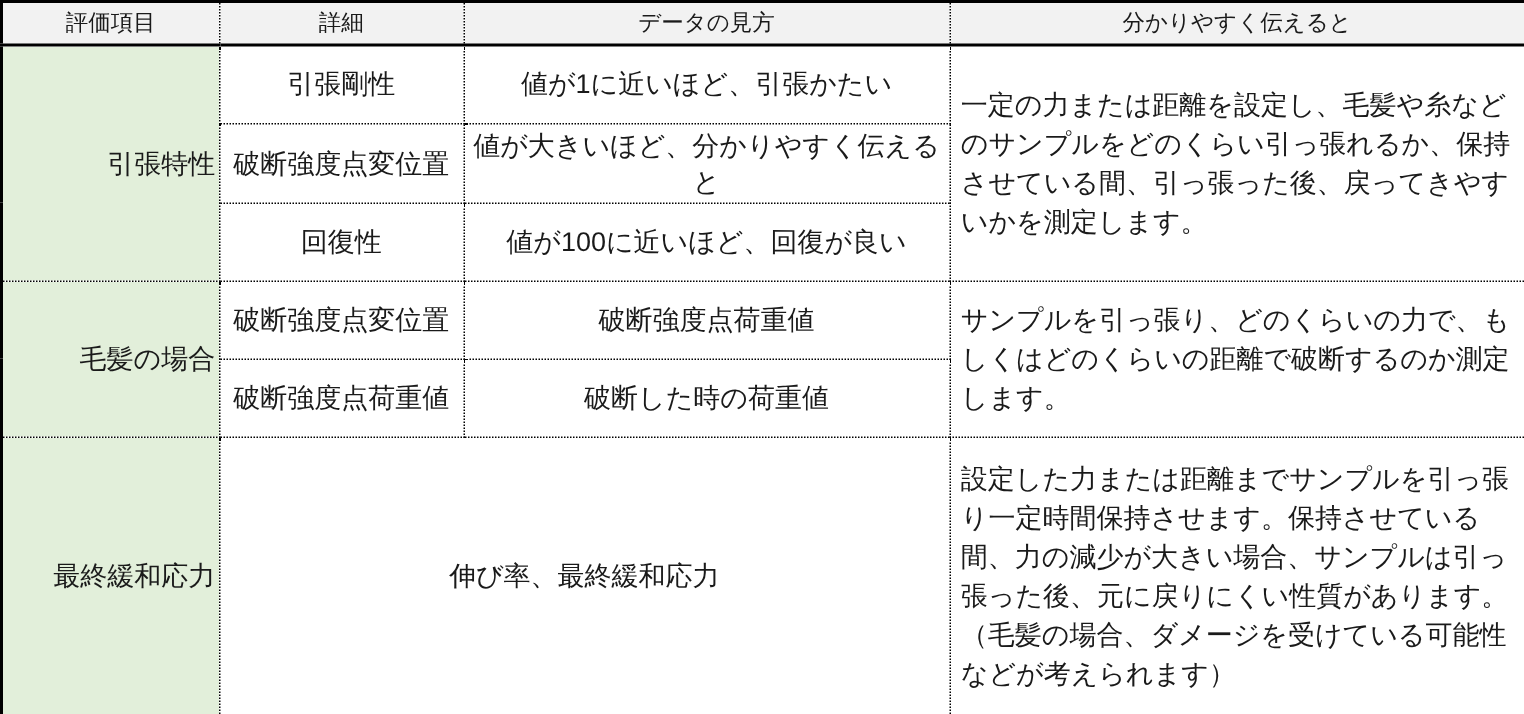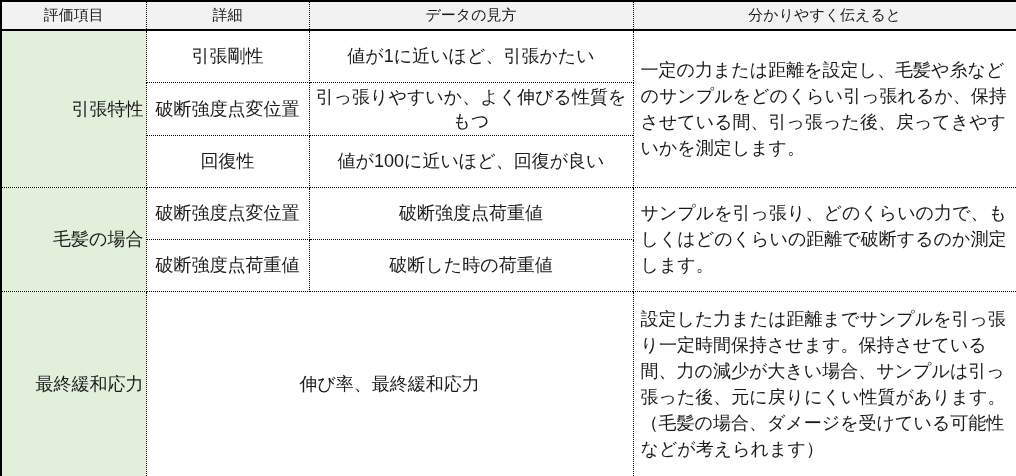--- a/index.html
+++ b/index.html
@@ -79,21 +79,21 @@
   <tbody>
 
     <tr class="h-sub">
       <td class="cat" rowspan="3">引張特性</td>
       <td class="center">引張剛性</td>
       <td class="center">値が1に近いほど、引張かたい</td>
       <td class="desc" rowspan="3">一定の力または距離を設定し、毛髪や糸などのサンプルをどのくらい引っ張れるか、保持させている間、引っ張った後、戻ってきやすいかを測定します。</td>
     </tr>
     <tr class="h-sub">
       <td class="center">破断強度点変位置</td>
-      <td class="center">引っ張りやすいか、よく伸びる性質をもつ</td>
+      <td class="center">値が大きいほど、分かりやすく伝えると</td>
     </tr>
     <tr class="h-sub">
       <td class="center">回復性</td>
       <td class="center">値が100に近いほど、回復が良い</td>
     </tr>
 
     <tr class="h-sub">
       <td class="cat" rowspan="2">毛髪の場合</td>
       <td class="center">破断強度点変位置</td>
       <td class="center">破断強度点荷重値</td>

